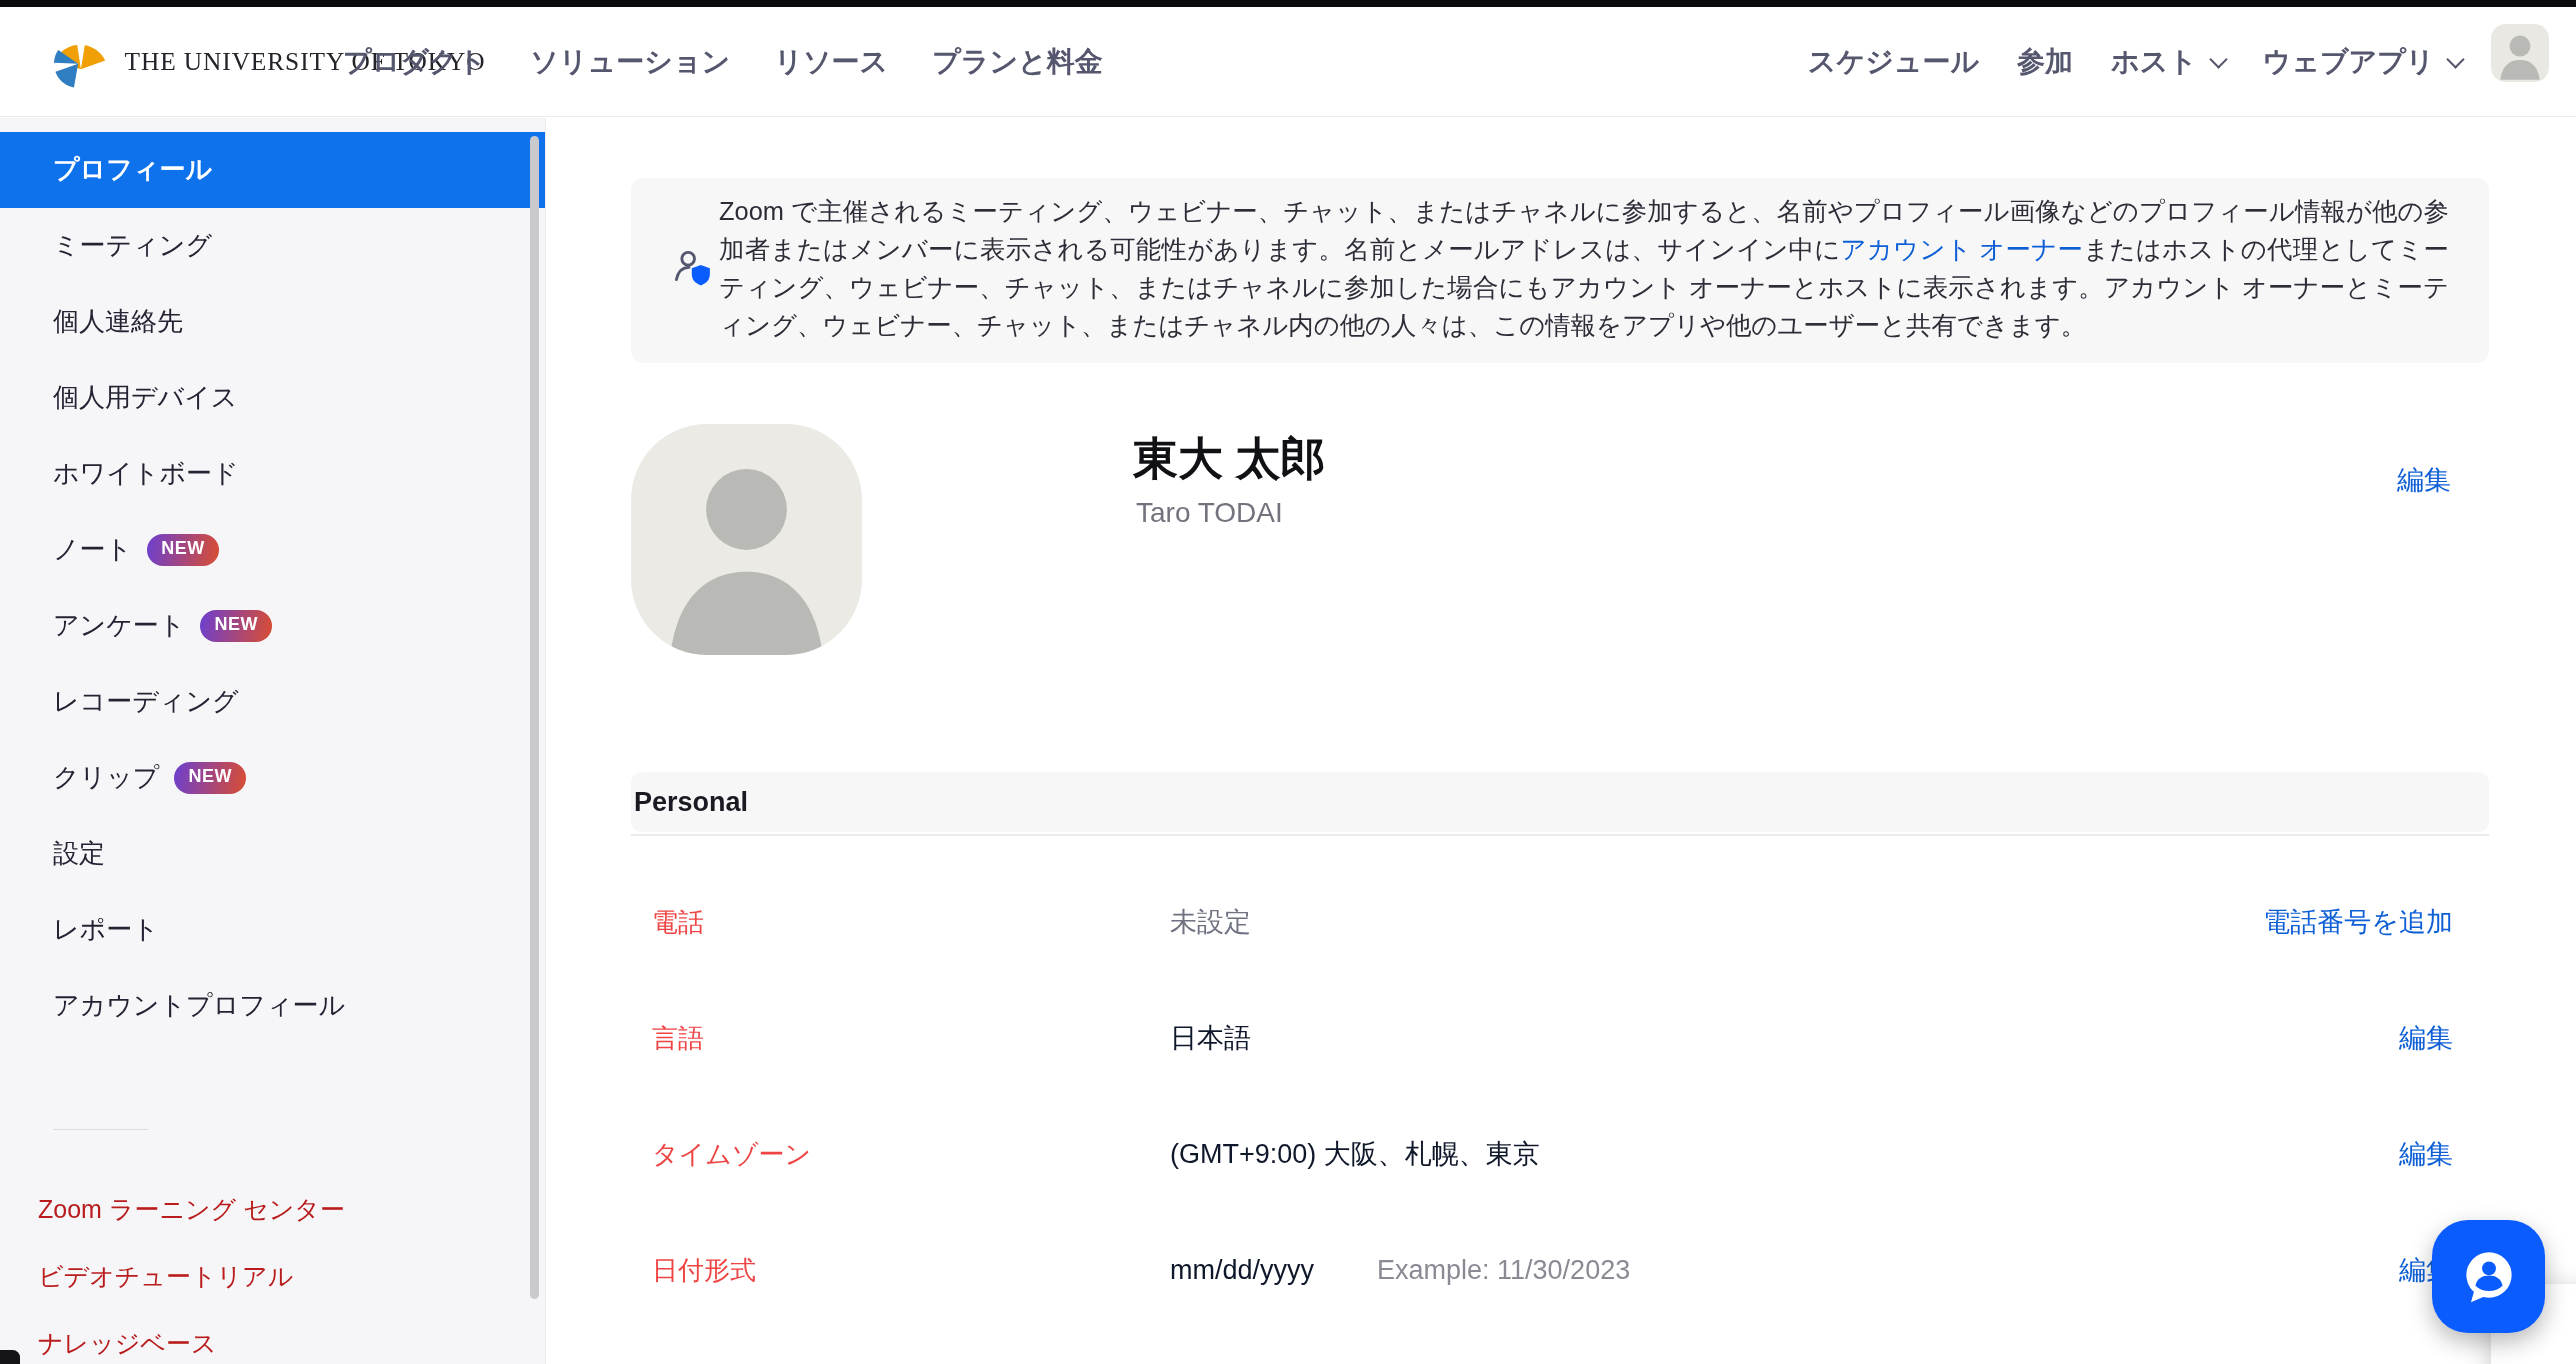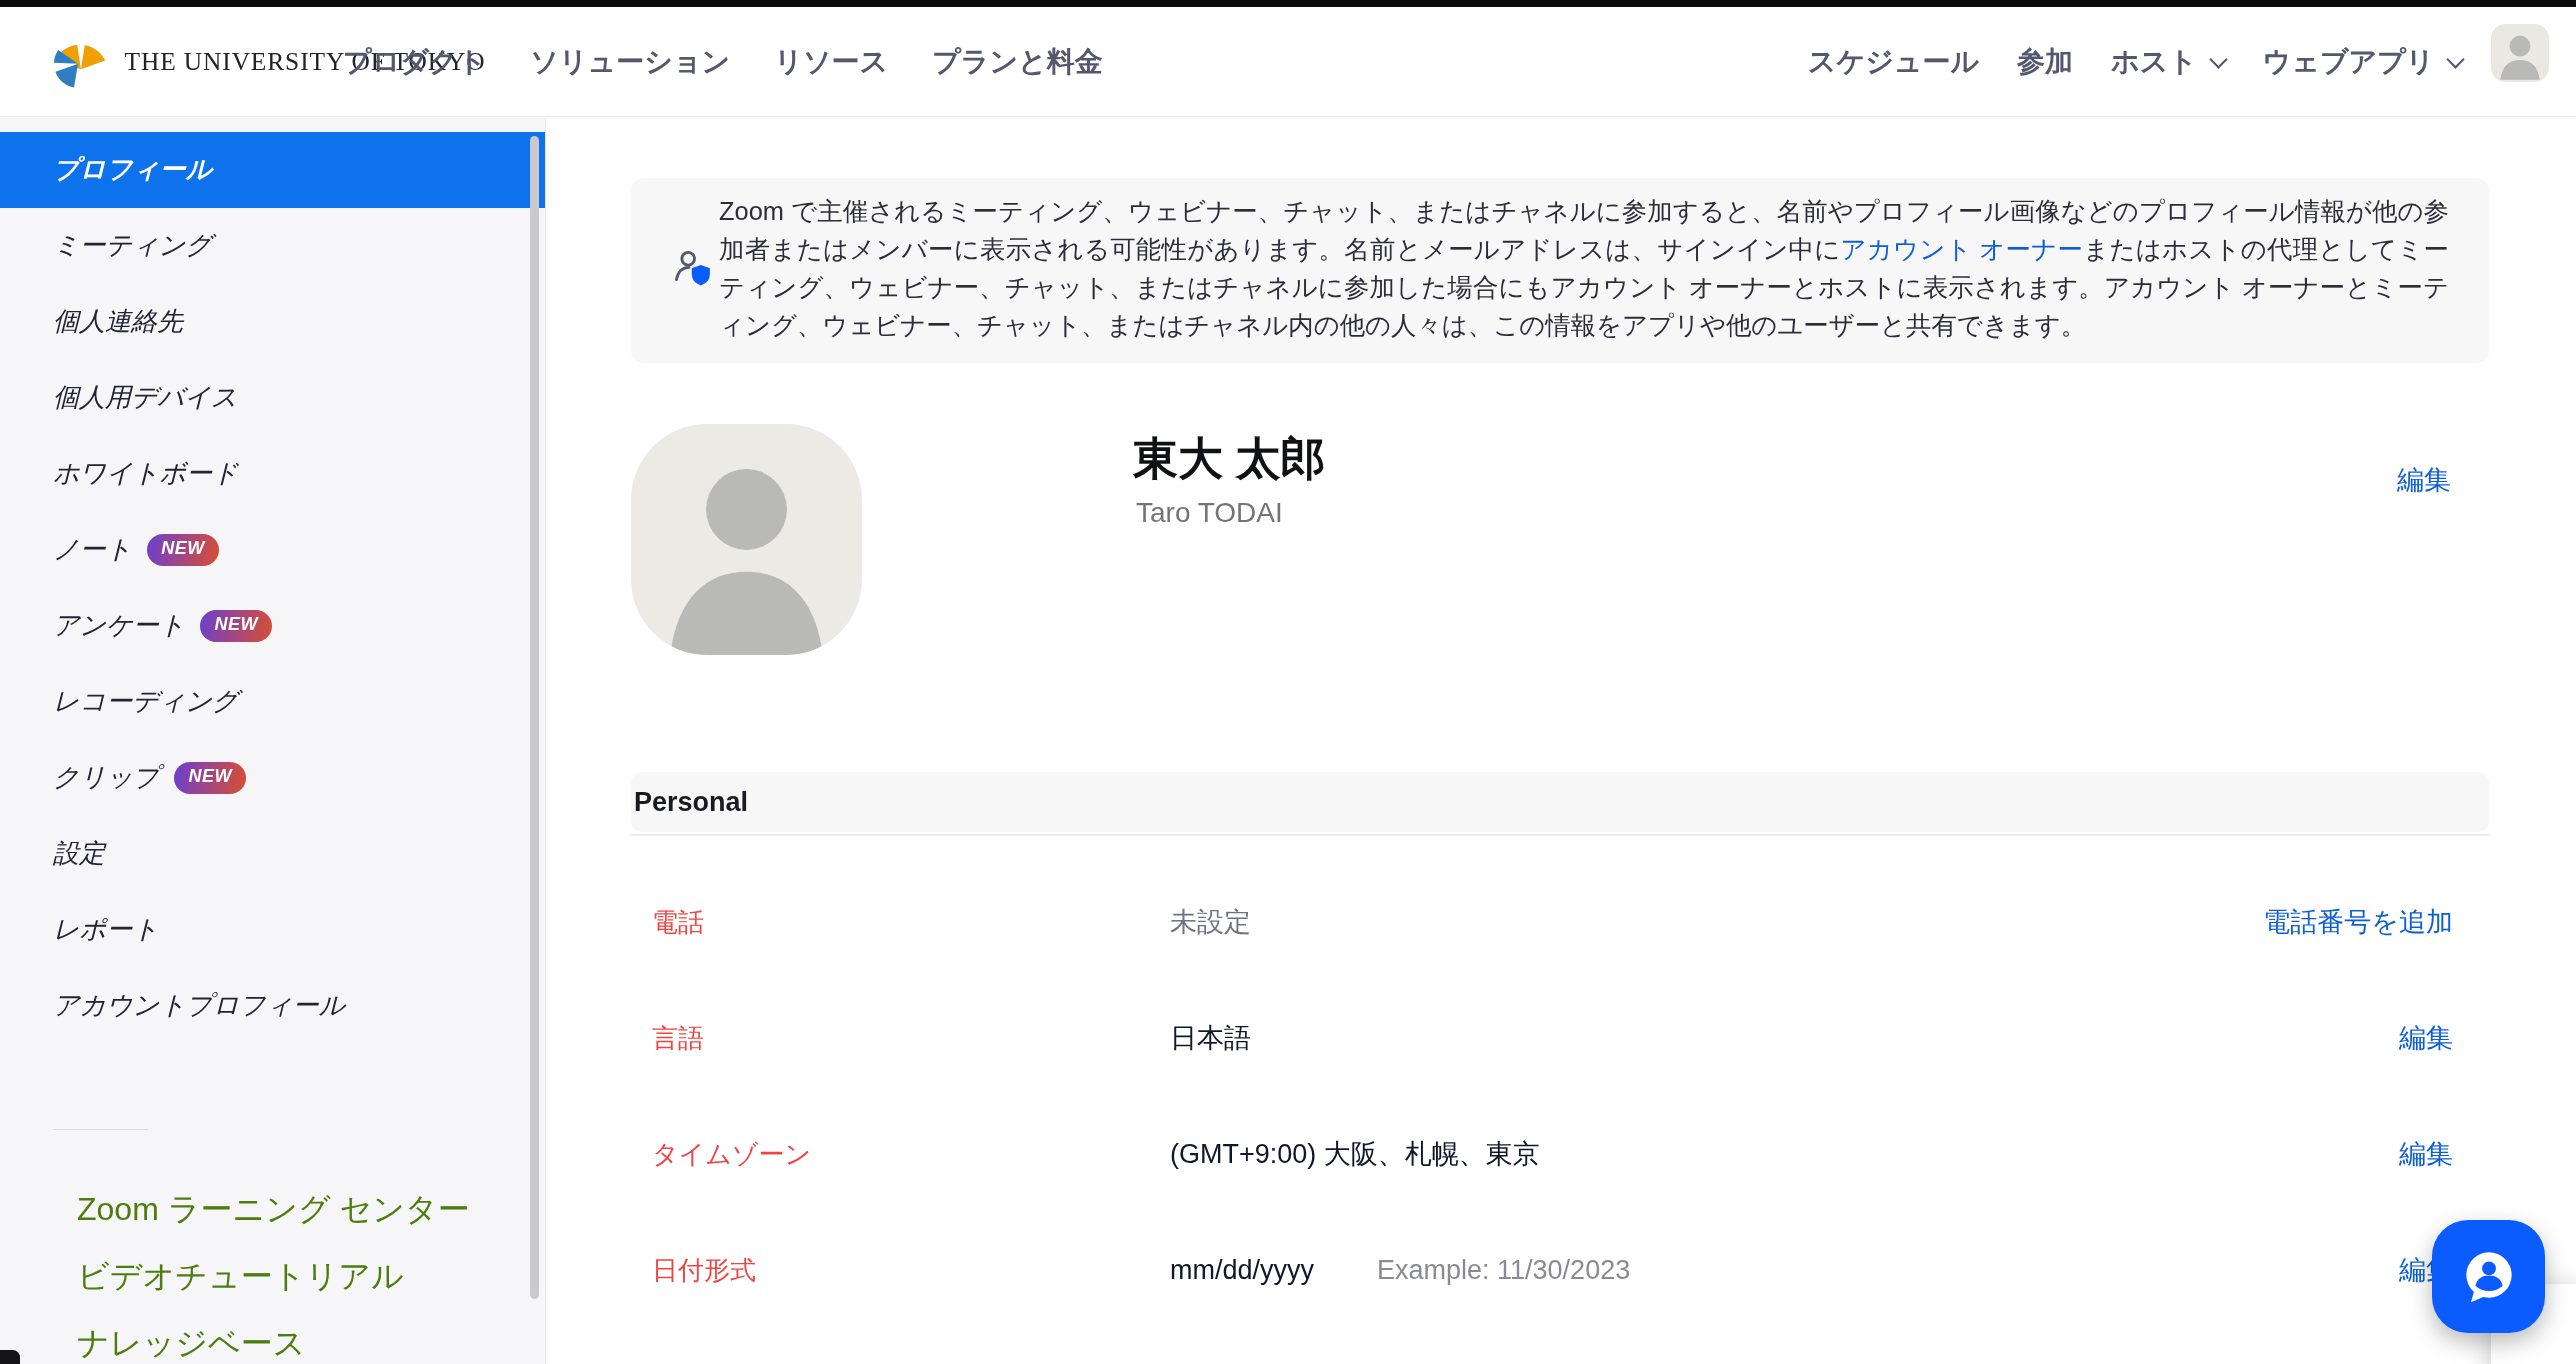--- a/index.html
+++ b/index.html
@@ -19,30 +19,30 @@
   .caret{display:inline-block;width:11px;height:11px;border-right:2.7px solid #55576e;
          border-bottom:2.7px solid #55576e;transform:rotate(45deg);margin-left:14.5px;
          position:relative;top:-4.5px;}
   .header-avatar{position:absolute;right:27px;top:16.3px;width:58px;height:58px;border-radius:14.5px;
                  background:#e9e8e2;overflow:hidden;cursor:pointer;}
 
   
   .sidebar{position:absolute;left:0;top:118px;width:545px;height:1246px;background:#f6f6f8;
            border-right:1.8px solid #ececf0;}
   .side-item{height:76px;display:flex;align-items:center;padding-left:53px;font-size:26px;
-             color:#232333;cursor:pointer;white-space:nowrap;font-style:italic;}
+             color:#232333;cursor:pointer;white-space:nowrap;}
   .side-item.selected{background:#0e72ed;color:#fff;font-weight:700;}
   #sidebar-list{padding-top:13.6px;}
   .new-badge{margin-left:14.5px;padding:4.5px 14.5px 6.4px;border-radius:907px;font-size:18px;
              font-weight:700;color:#fff;letter-spacing:0.5px;
              background:linear-gradient(100deg,#7140c8 5%,#d44d39 95%);}
   .side-divider{margin:85px 0 0 53px;width:95px;height:1.8px;background:#dcdce1;}
   #sidebar-footer{position:absolute;left:0;top:1058px;width:100%;}
-  .side-link{height:67px;display:flex;align-items:center;padding-left:77px;font-size:32px;
-             color:#4d7c0f;cursor:pointer;white-space:nowrap;}
+  .side-link{height:67px;display:flex;align-items:center;padding-left:38px;font-size:25px;
+             color:#b91c1c;cursor:pointer;white-space:nowrap;}
   .side-scrollbar{position:absolute;left:530px;top:18px;width:9px;height:1163px;
                   background:#c9c9ce;border-radius:4.5px;cursor:pointer;}
 
   
   .main{position:absolute;left:547px;top:118px;width:2029px;height:1246px;background:#fff;}
   .notice-box{position:absolute;left:84px;top:60px;width:1858px;height:185px;background:#f7f7f8;
               border-radius:12.7px;}
   .notice-icon{position:absolute;left:40px;top:69px;}
   .notice-text{position:absolute;left:88px;top:13.6px;width:1730px;font-size:25.4px;line-height:38px;
                color:#2d2d38;text-align:justify;}

